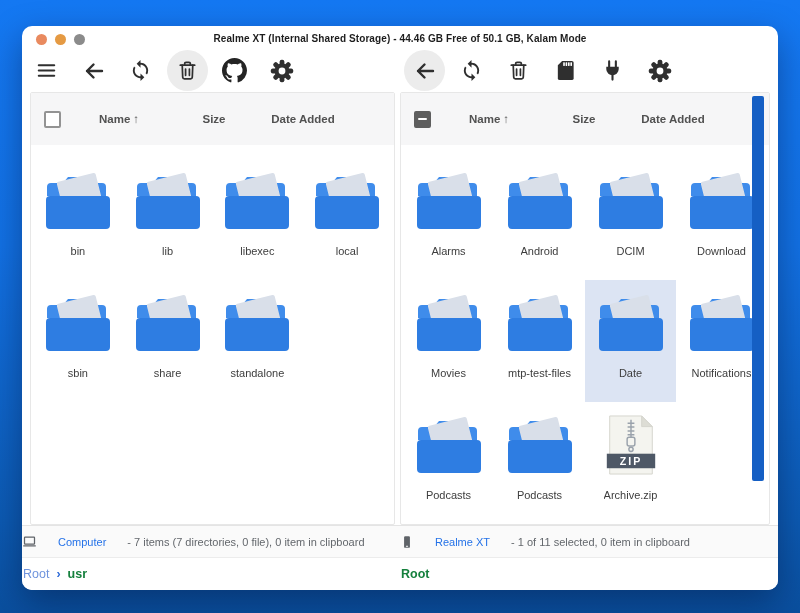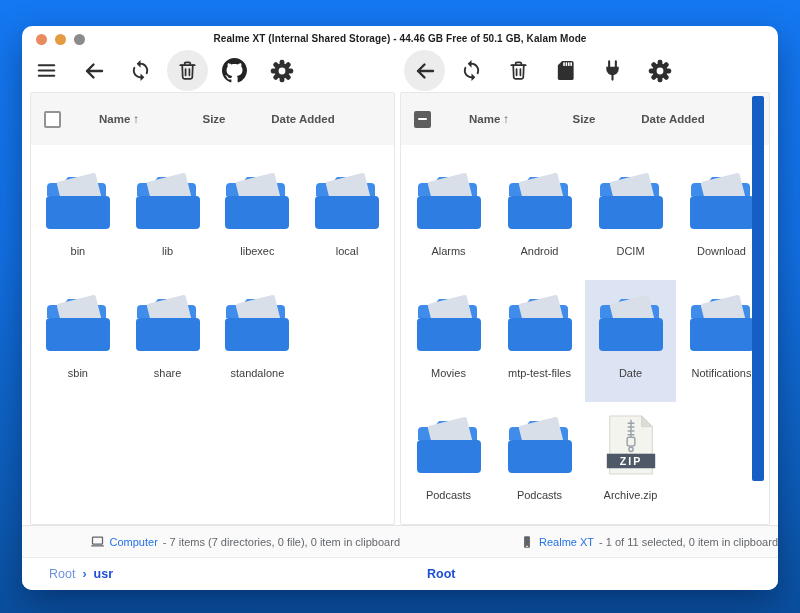--- a/index.html
+++ b/index.html
@@ -48,29 +48,29 @@
     overflow:hidden; white-space:nowrap; text-overflow:ellipsis; }
   .icon-zip { display:none; }
   .grid-item.type-zip .icon-zip { display:block; }
 
   .scroll-thumb { position:absolute; right:5px; top:3px; width:12px; height:385px;
     background:#155fc4; border-radius:2px; cursor:pointer; }
 
   
   .statusbar { position:absolute; left:0; right:0; bottom:33px; height:32px; background:#fafafa;
     border-top:1px solid #e4e4e4; display:flex; }
-  .status-half { width:50%; display:flex; align-items:center; justify-content:flex-end; gap:5px;
+  .status-half { width:50%; display:flex; align-items:center; justify-content:flex-start; gap:21px;
     font-size:11px; color:#63676c; }
   .device-link { color:#2472e8; cursor:pointer; }
   .breadcrumbs { position:absolute; left:0; right:0; bottom:0; height:33px; background:#fff;
     border-top:1px solid #ececec; display:flex; align-items:center; font-size:12.5px; }
-  .crumb-half { width:50%; display:flex; align-items:center; gap:7px; padding-left:27px; }
+  .crumb-half { width:50%; display:flex; align-items:center; gap:7px; padding-left:1px; }
   .crumb-parent { color:#6e93dd; cursor:pointer; }
   .crumb-sep { color:#2f6bd8; font-weight:bold; }
-  .crumb-current { color:#1d4ed8; font-weight:bold; cursor:pointer; }
+  .crumb-current { color:#15803d; font-weight:bold; cursor:pointer; }
 </style>
 </head>
 <body>
 
 <div class="desktop">
   <div class="window">
 
     <div class="titlebar">
       <div class="traffic">
         <span class="dot c1"></span>

